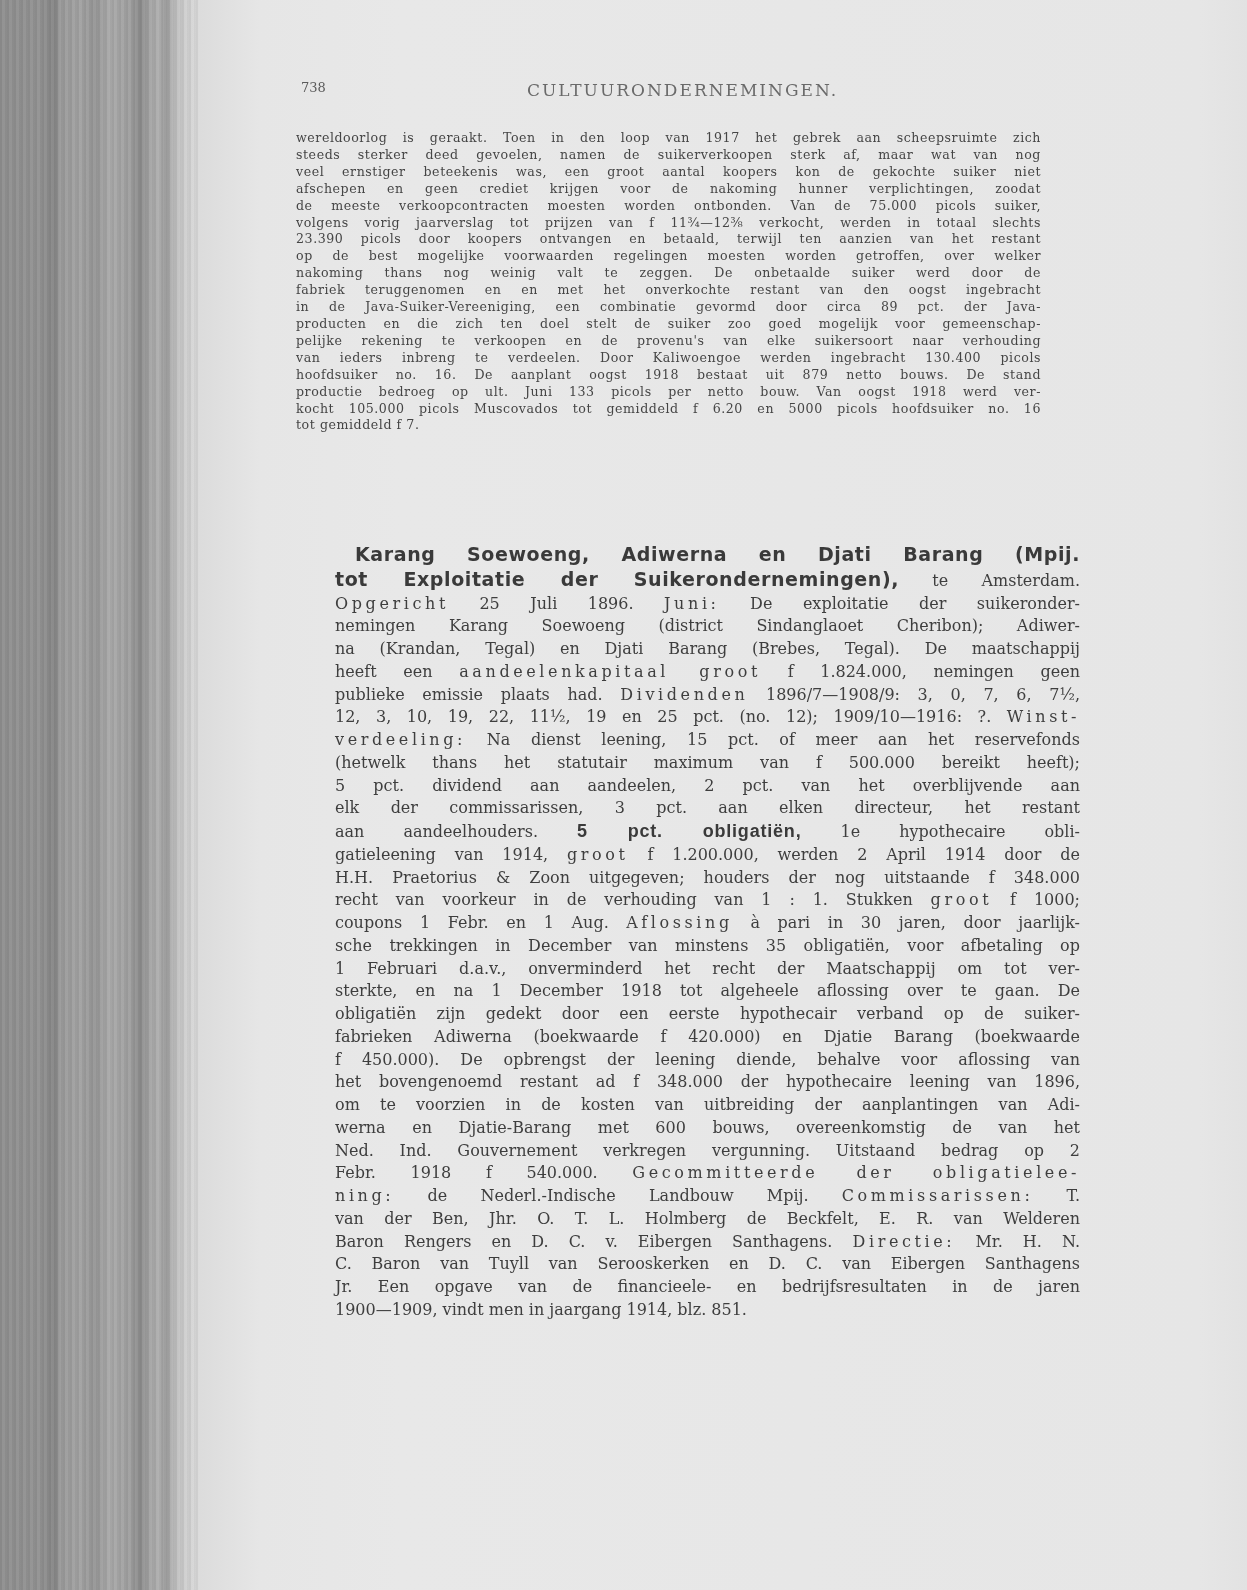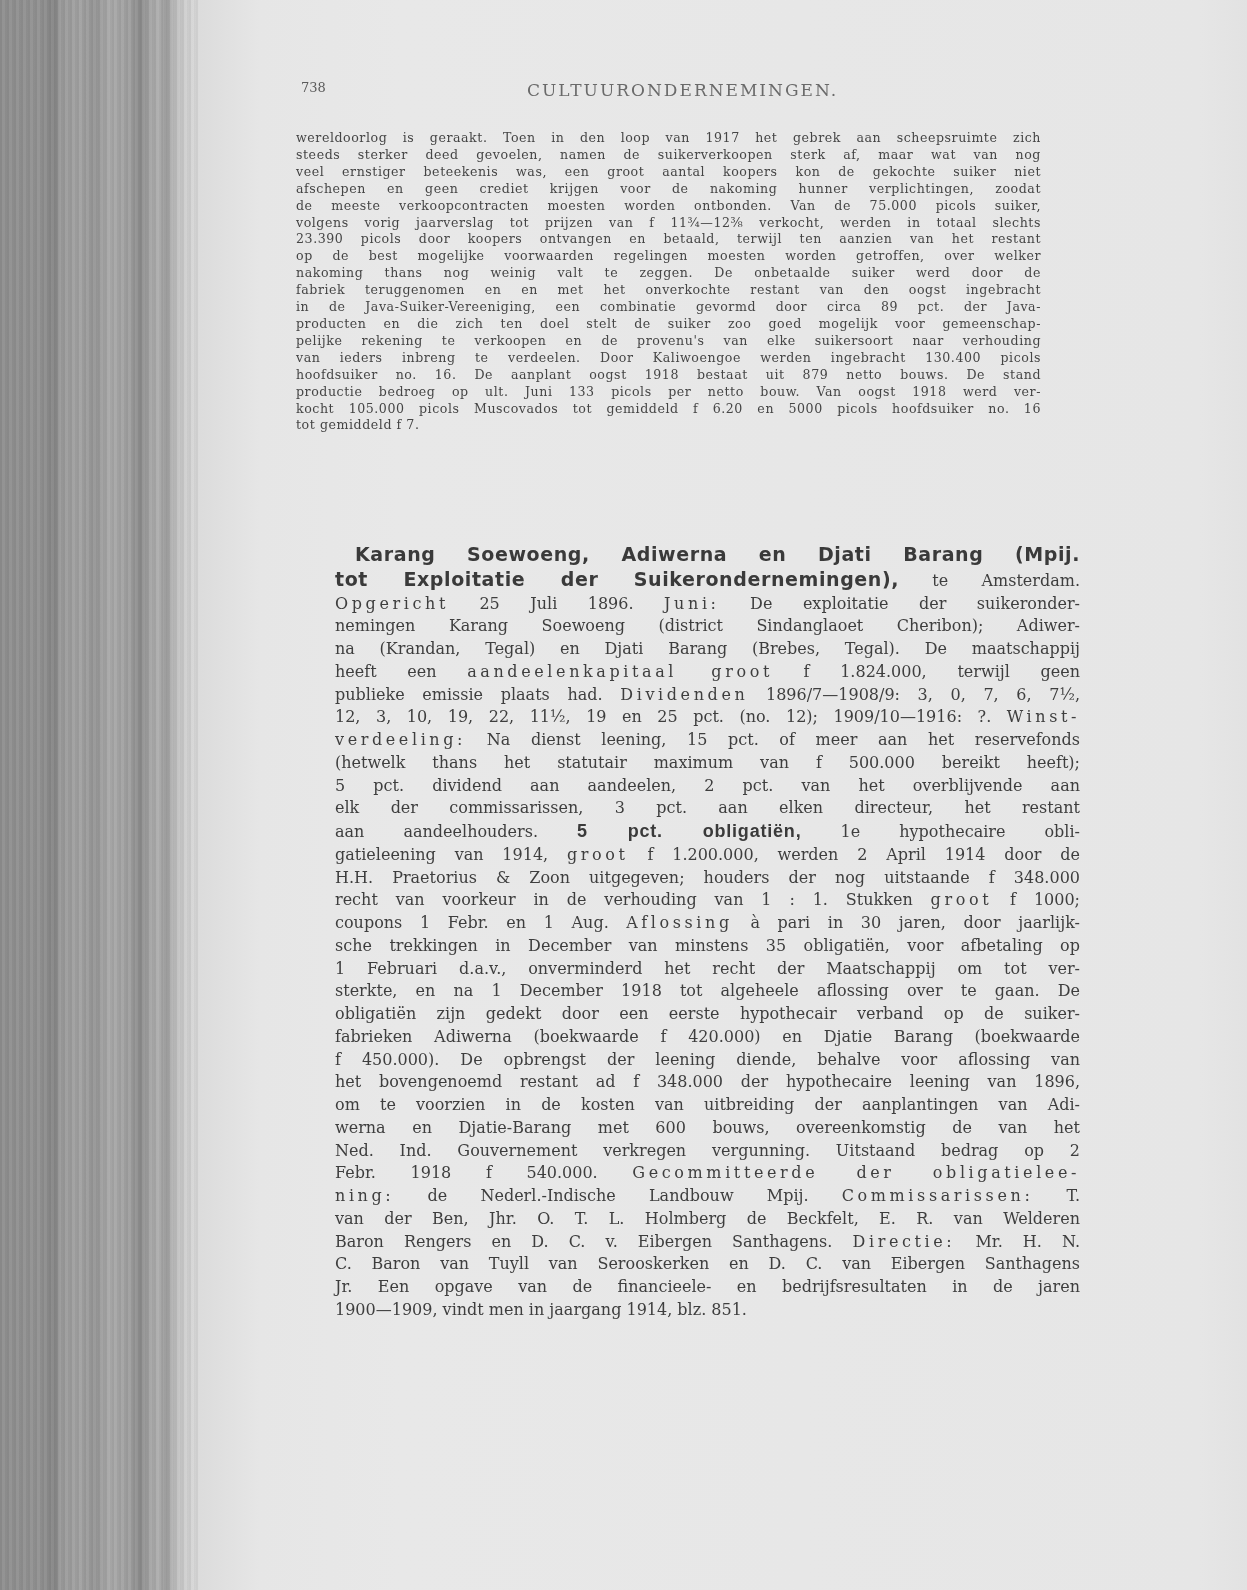--- a/index.html
+++ b/index.html
@@ -91,21 +91,21 @@
     <span class="ln">kocht 105.000 picols Muscovados tot gemiddeld f 6.20 en 5000 picols hoofdsuiker no. 16</span>
     <span class="ln last">tot gemiddeld f 7.</span>
   </div>
 
   <div class="main-text">
     <span class="ln indent"><span class="heading-bold">Karang Soewoeng, Adiwerna en Djati Barang (Mpij.</span></span>
     <span class="ln"><span class="heading-bold">tot Exploitatie der Suikerondernemingen),</span><span> te Amsterdam.</span></span>
     <span class="ln"><span class="spaced">Opgericht</span><span> 25 Juli 1896. </span><span class="spaced">Juni:</span><span> De exploitatie der suikeronder-</span></span>
     <span class="ln">nemingen Karang Soewoeng (district Sindanglaoet Cheribon); Adiwer-</span>
     <span class="ln">na (Krandan, Tegal) en Djati Barang (Brebes, Tegal). De maatschappij</span>
-    <span class="ln"><span>heeft een </span><span class="spaced">aandeelenkapitaal groot</span><span> f 1.824.000, terwijl geen</span></span>
+    <span class="ln"><span>heeft een </span><span class="spaced">aandeelenkapitaal groot</span><span> f 1.824.000, nemingen geen</span></span>
     <span class="ln"><span>publieke emissie plaats had. </span><span class="spaced">Dividenden</span><span> 1896/7—1908/9: 3, 0, 7, 6, 7½,</span></span>
     <span class="ln"><span>12, 3, 10, 19, 22, 11½, 19 en 25 pct. (no. 12); 1909/10—1916: ?. </span><span class="spaced">Winst-</span></span>
     <span class="ln"><span class="spaced">verdeeling:</span><span> Na dienst leening, 15 pct. of meer aan het reservefonds</span></span>
     <span class="ln">(hetwelk thans het statutair maximum van f 500.000 bereikt heeft);</span>
     <span class="ln">5 pct. dividend aan aandeelen, 2 pct. van het overblijvende aan</span>
     <span class="ln">elk der commissarissen, 3 pct. aan elken directeur, het restant</span>
     <span class="ln"><span>aan aandeelhouders. </span><span class="bold-inline">5 pct. obligatiën,</span><span> 1e hypothecaire obli-</span></span>
     <span class="ln"><span>gatieleening van 1914, </span><span class="spaced">groot</span><span> f 1.200.000, werden 2 April 1914 door de</span></span>
     <span class="ln">H.H. Praetorius &amp; Zoon uitgegeven; houders der nog uitstaande f 348.000</span>
     <span class="ln"><span>recht van voorkeur in de verhouding van 1 : 1. Stukken </span><span class="spaced">groot</span><span> f 1000;</span></span>

